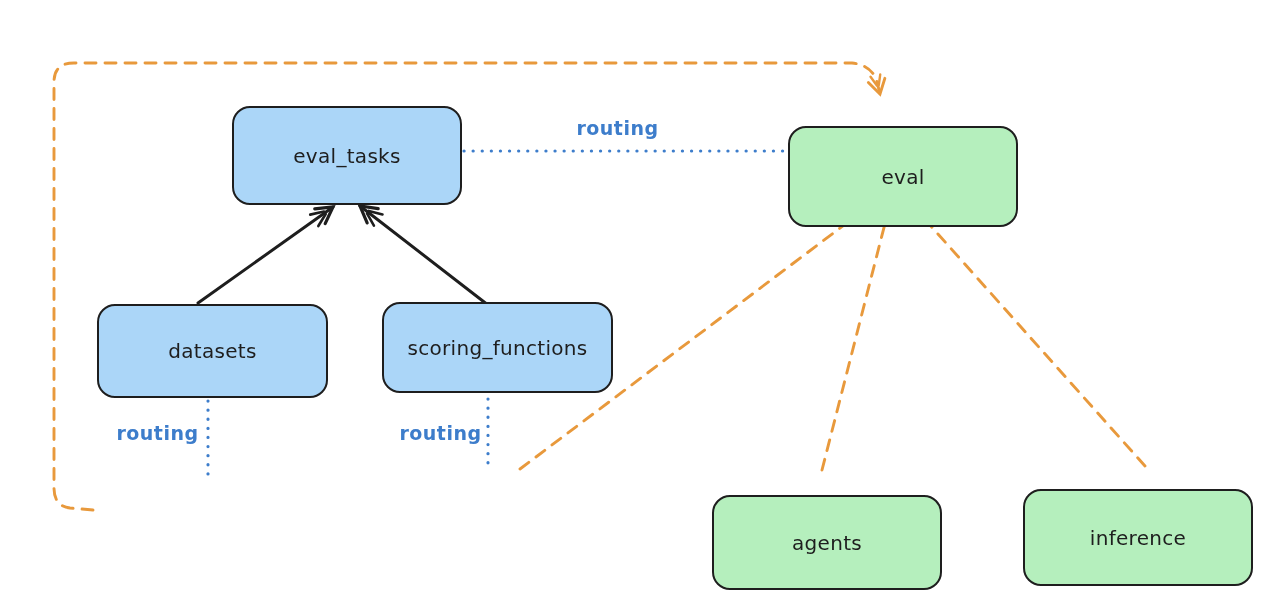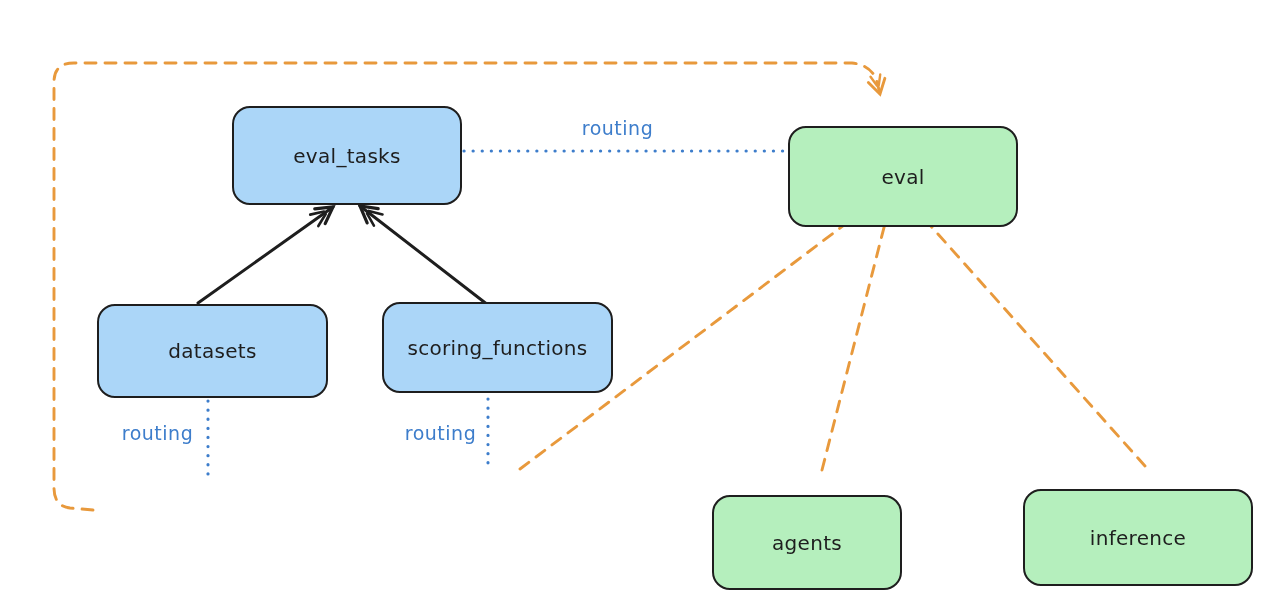--- a/index.html
+++ b/index.html
@@ -15,21 +15,21 @@
     position:absolute;z-index:2;
     display:flex;align-items:center;justify-content:center;
     border:2.6px solid #1e1e1e;border-radius:18px;
     font-size:20px;color:#1e1e1e;letter-spacing:0.3px;
     box-sizing:border-box;
   }
   .node.blue{background:#abd6f8;}
   .node.green{background:#b5efbd;margin-top:24px;}
   .edge-label{
     position:absolute;z-index:3;
-    font-size:19px;font-weight:400;color:#3d7dcb;
+    font-size:19px;font-weight:700;color:#3d7dcb;
     text-align:center;letter-spacing:0.5px;
   }
 </style>
 </head>
 <body>
 
 <div class="canvas">
 
   <svg class="wires" width="1280" height="596" viewBox="0 0 1280 596">
     <defs>
@@ -67,21 +67,21 @@
   <div class="node blue" style="left:97px;top:304px;width:231px;height:94px;">
     <span>datasets</span>
   </div>
 
   <div class="node blue" style="left:382px;top:302px;width:231px;height:91px;">
     <span>scoring_functions</span>
   </div>
 
 
 
-  <div class="node green" style="left:712px;top:471px;width:190px;height:95px;">
+  <div class="node green" style="left:712px;top:471px;width:230px;height:95px;">
     <span>agents</span>
   </div>
 
   <div class="node green" style="left:1023px;top:465px;width:230px;height:97px;">
     <span>inference</span>
   </div>
 
   <div class="edge-label" style="left:570px;top:117px;width:95px;">routing</div>
 
   <div class="edge-label" style="left:110px;top:422px;width:95px;">routing</div>

